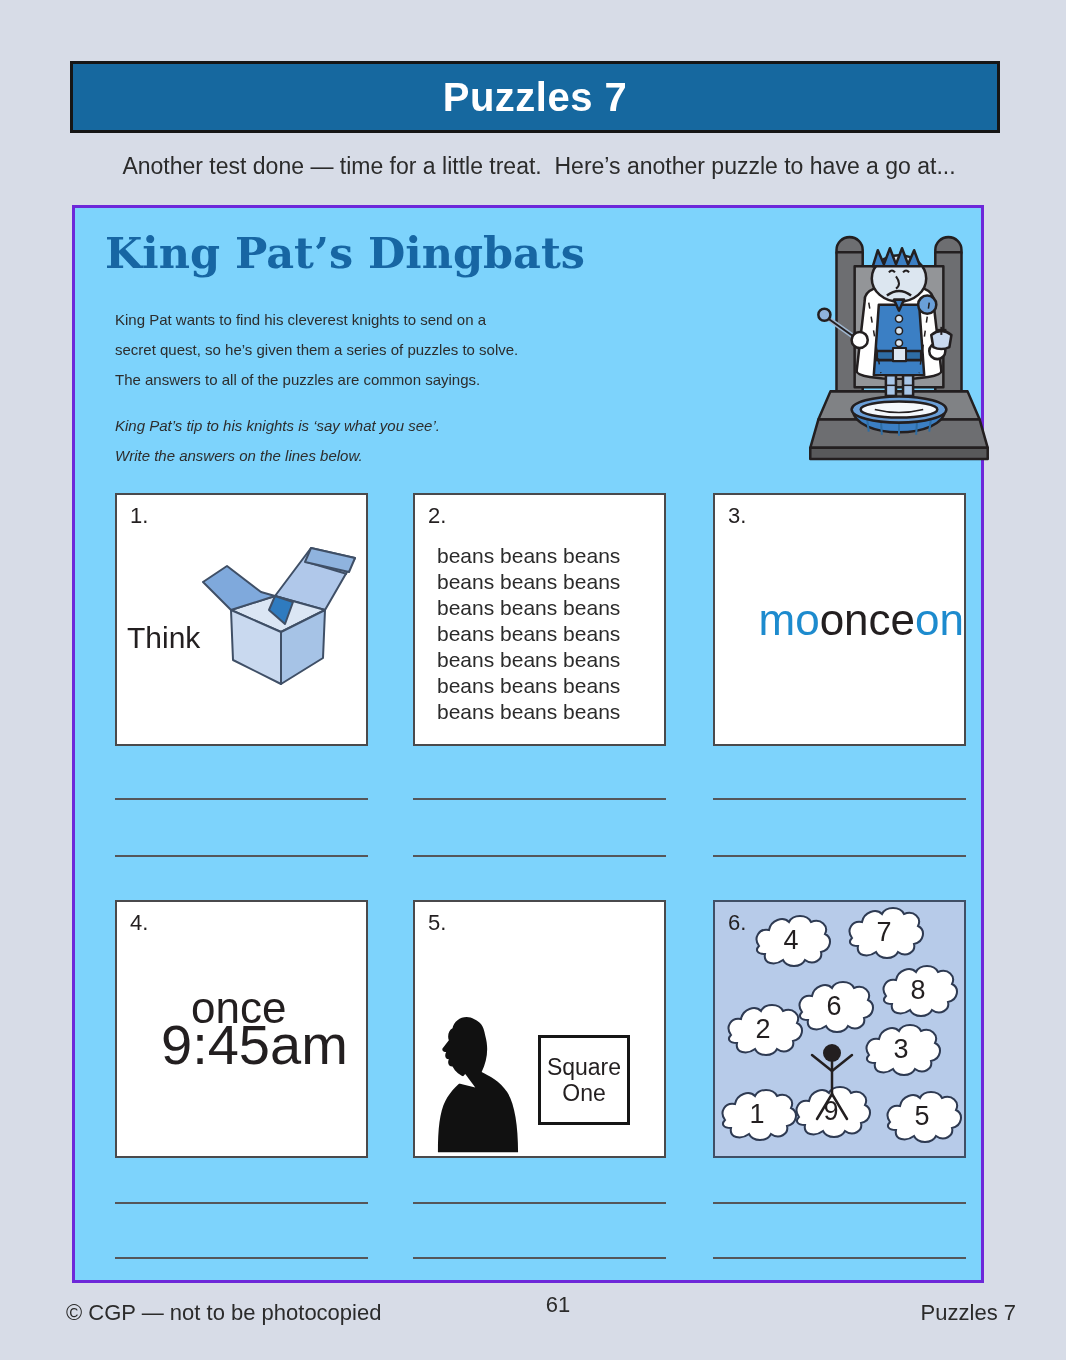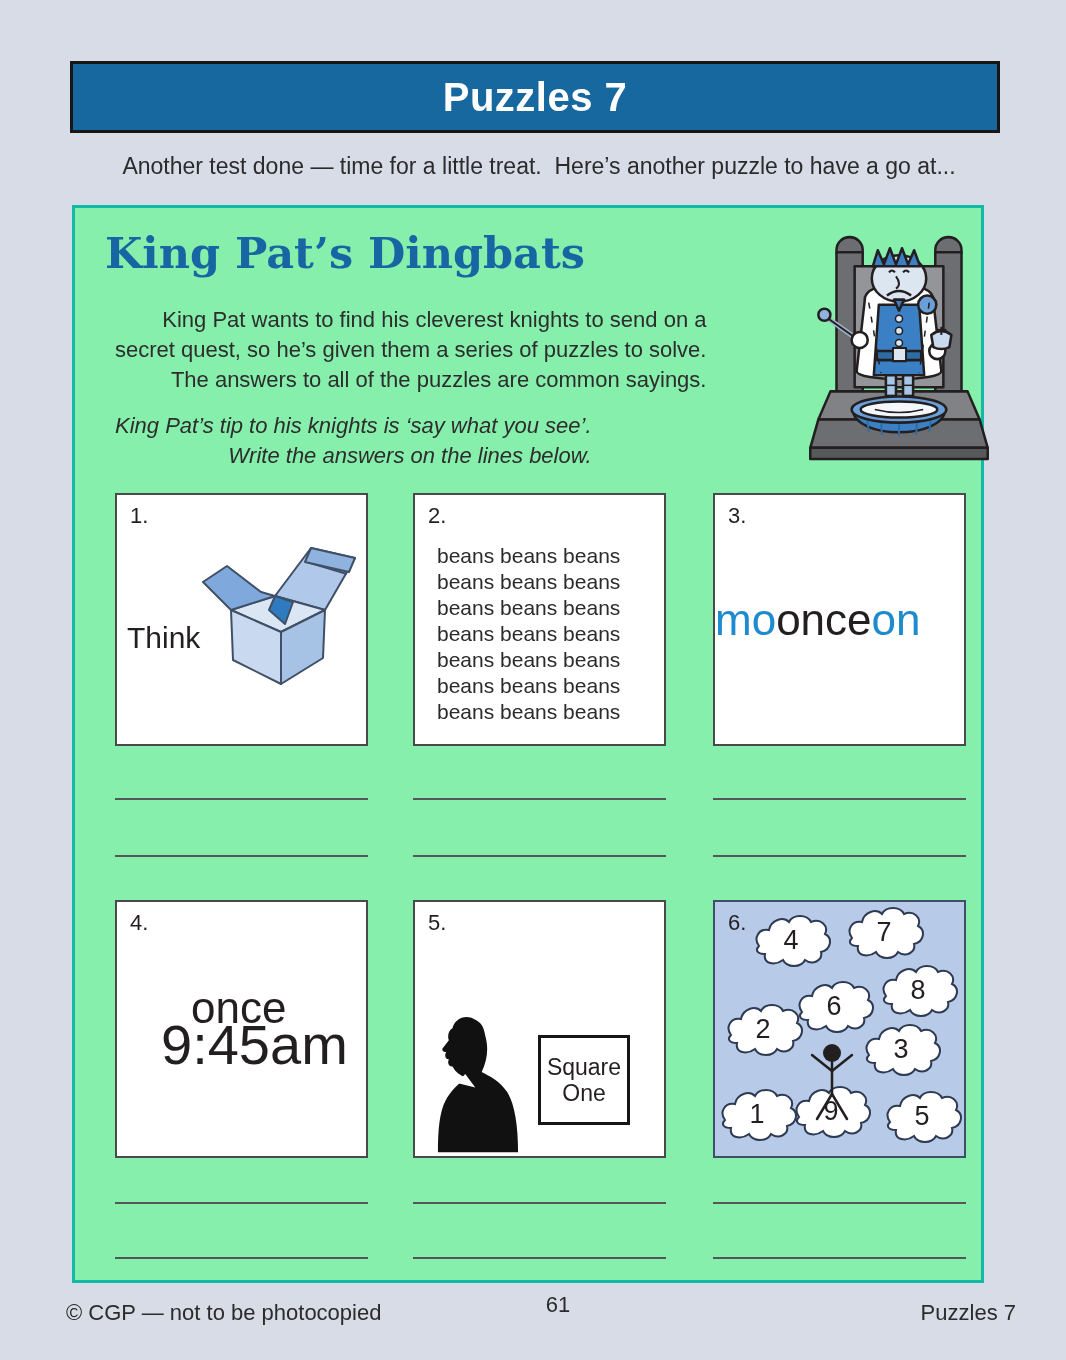--- a/index.html
+++ b/index.html
@@ -9,26 +9,26 @@
   
   .header-bar{position:absolute;left:70px;top:61px;width:930px;height:72px;
       background:#16689f;border:3px solid #161616;box-sizing:border-box;
       display:flex;align-items:center;justify-content:center;}
   .header-title{color:#ffffff;font-size:40px;font-weight:bold;letter-spacing:.5px;}
   .subtitle{position:absolute;left:0;top:153px;width:100%;text-align:center;
       font-size:23px;color:#2b2b2b;}
 
   
   .main-box{position:absolute;left:72px;top:205px;width:912px;height:1078px;
-      background:#86efac;border:3px solid #14b8a6;box-sizing:border-box;}
+      background:#7dd3fc;border:3px solid #6d28d9;box-sizing:border-box;}
   .ws-title{position:absolute;left:30px;top:20px;margin:0;
       font-family:"DejaVu Serif",serif;font-weight:bold;font-size:43px;
       color:#1766a3;letter-spacing:0px;}
-  .para{position:absolute;margin:0;white-space:pre-line;font-size:22px;
-      line-height:30px;color:#2d2d2d;text-align:right;}
+  .para{position:absolute;margin:0;white-space:pre-line;font-size:15px;
+      line-height:30px;color:#2d2d2d;}
   .para1{left:40px;top:97px;}
   .para2{left:40px;top:203px;font-style:italic;}
   .king-art{position:absolute;left:726px;top:14px;width:196px;height:246px;}
 
   
   .pz{position:absolute;width:253px;height:253px;background:#fff;
       border:2px solid #4a4a4c;box-sizing:border-box;}
   .pz .num{position:absolute;top:8px;left:13px;font-size:22px;color:#231f20;}
   #pz1{left:40px;top:285px;} #pz2{left:338px;top:285px;} #pz3{left:638px;top:285px;}
   #pz4{left:40px;top:692px;height:258px;}
@@ -38,21 +38,21 @@
   
   .think-text{position:absolute;left:10px;top:126px;font-size:30px;color:#231f20;}
   .box-art{position:absolute;left:80px;top:48px;width:168px;height:152px;}
 
   
   .beans{position:absolute;left:22px;top:48px;white-space:pre-line;
       font-size:21px;line-height:26px;color:#2b2b2b;}
 
   
   .moonceon{position:absolute;inset:0;display:flex;align-items:center;
-      justify-content:flex-start;font-size:44px;color:#231f20;}
+      justify-content:flex-end;font-size:44px;color:#231f20;}
   .seg-blue{color:#1d8bce;} .seg-dark{color:#231f20;}
 
   
   .once-word{position:absolute;left:74px;top:84px;font-size:44px;line-height:1;color:#231f20;}
   .time-word{position:absolute;left:44px;top:115px;font-size:56px;line-height:1;color:#231f20;}
 
   
   .sil{position:absolute;left:12px;top:106px;width:102px;height:150px;}
   .sq-one{position:absolute;left:123px;top:133px;width:92px;height:90px;
       border:3px solid #161616;box-sizing:border-box;display:flex;align-items:center;

